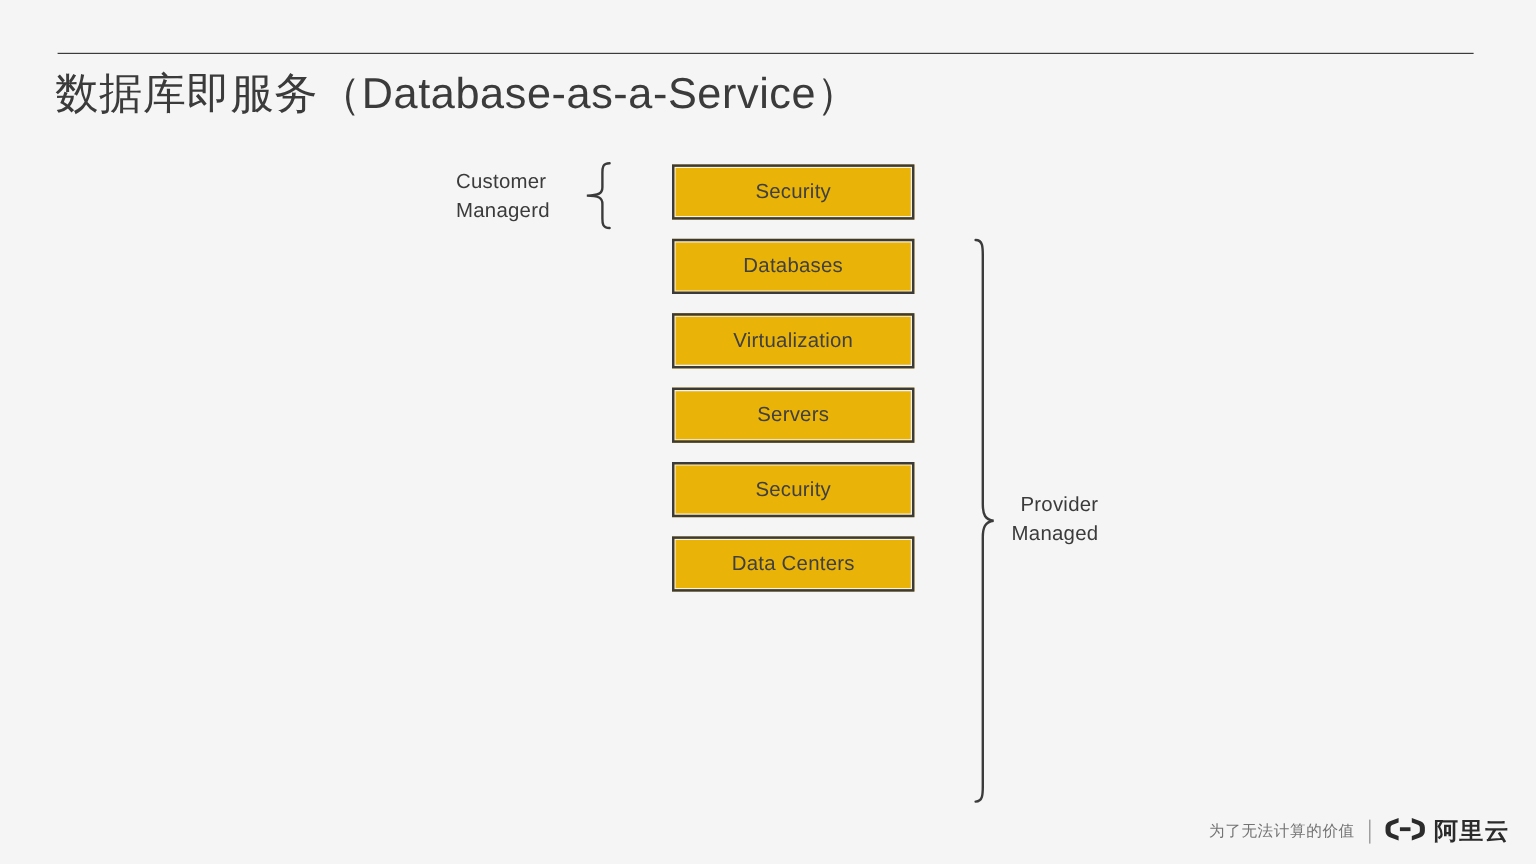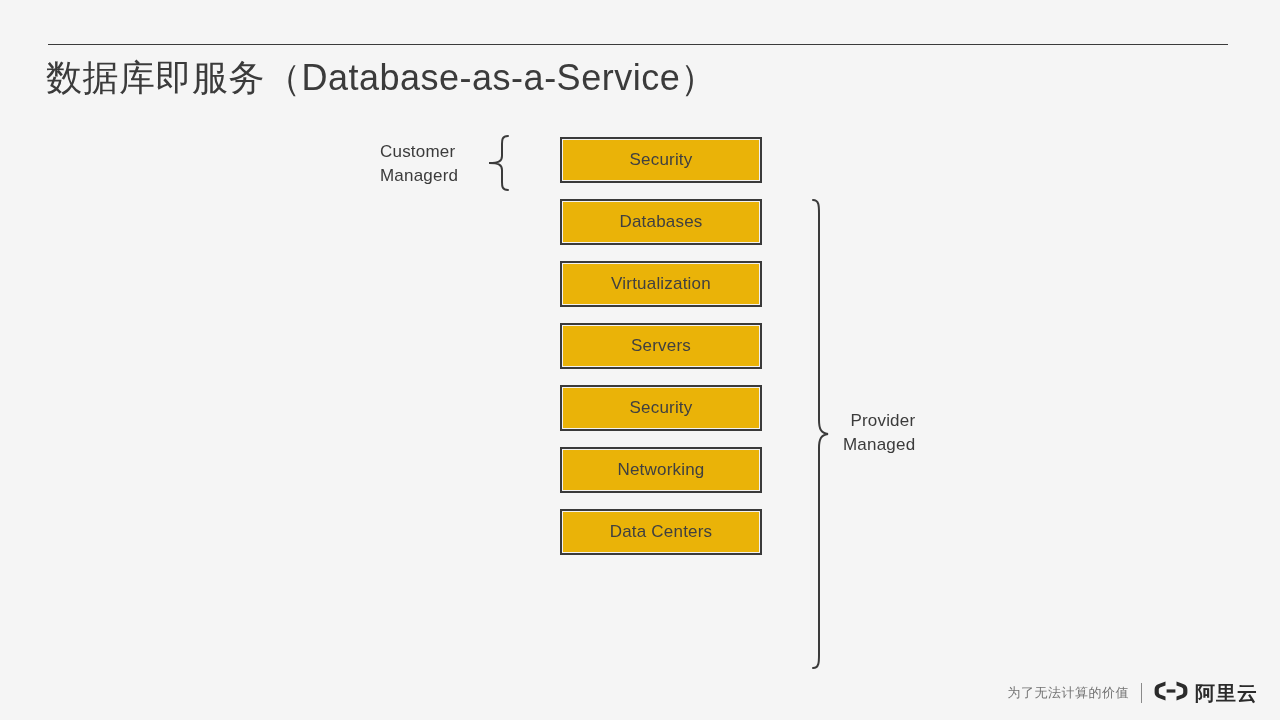--- a/index.html
+++ b/index.html
@@ -163,23 +163,20 @@
   <div class="layer-box">
     <span>Virtualization</span>
   </div>
   <div class="layer-box">
     <span>Servers</span>
   </div>
   <div class="layer-box">
     <span>Security</span>
   </div>
   <div class="layer-box">
-    <span>Networking</span>
-  </div>
-  <div class="layer-box">
     <span>Data Centers</span>
   </div>
 </div>
 
 <div class="brace brace-provider">
   <svg width="26" height="486" viewBox="0 0 26 486" fill="none" xmlns="http://www.w3.org/2000/svg">
     <path d="M8 6 C14 6 14 12 14 19 L14 226 C14 235 16 239 23 240 C16 241 14 245 14 254 L14 461 C14 468 14 474 8 474" stroke="#3b3b3b" stroke-width="2" stroke-linecap="round" fill="none"></path>
   </svg>
 </div>
 

